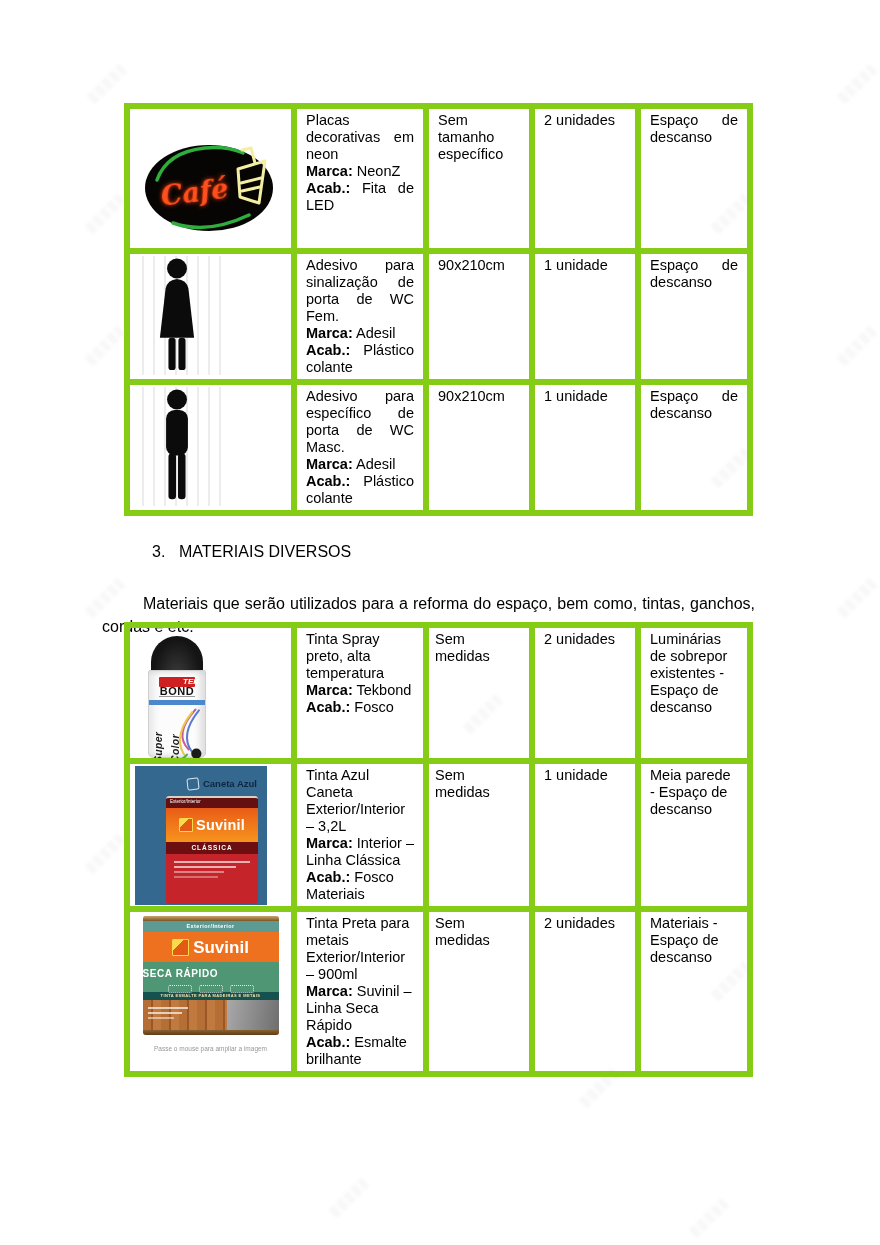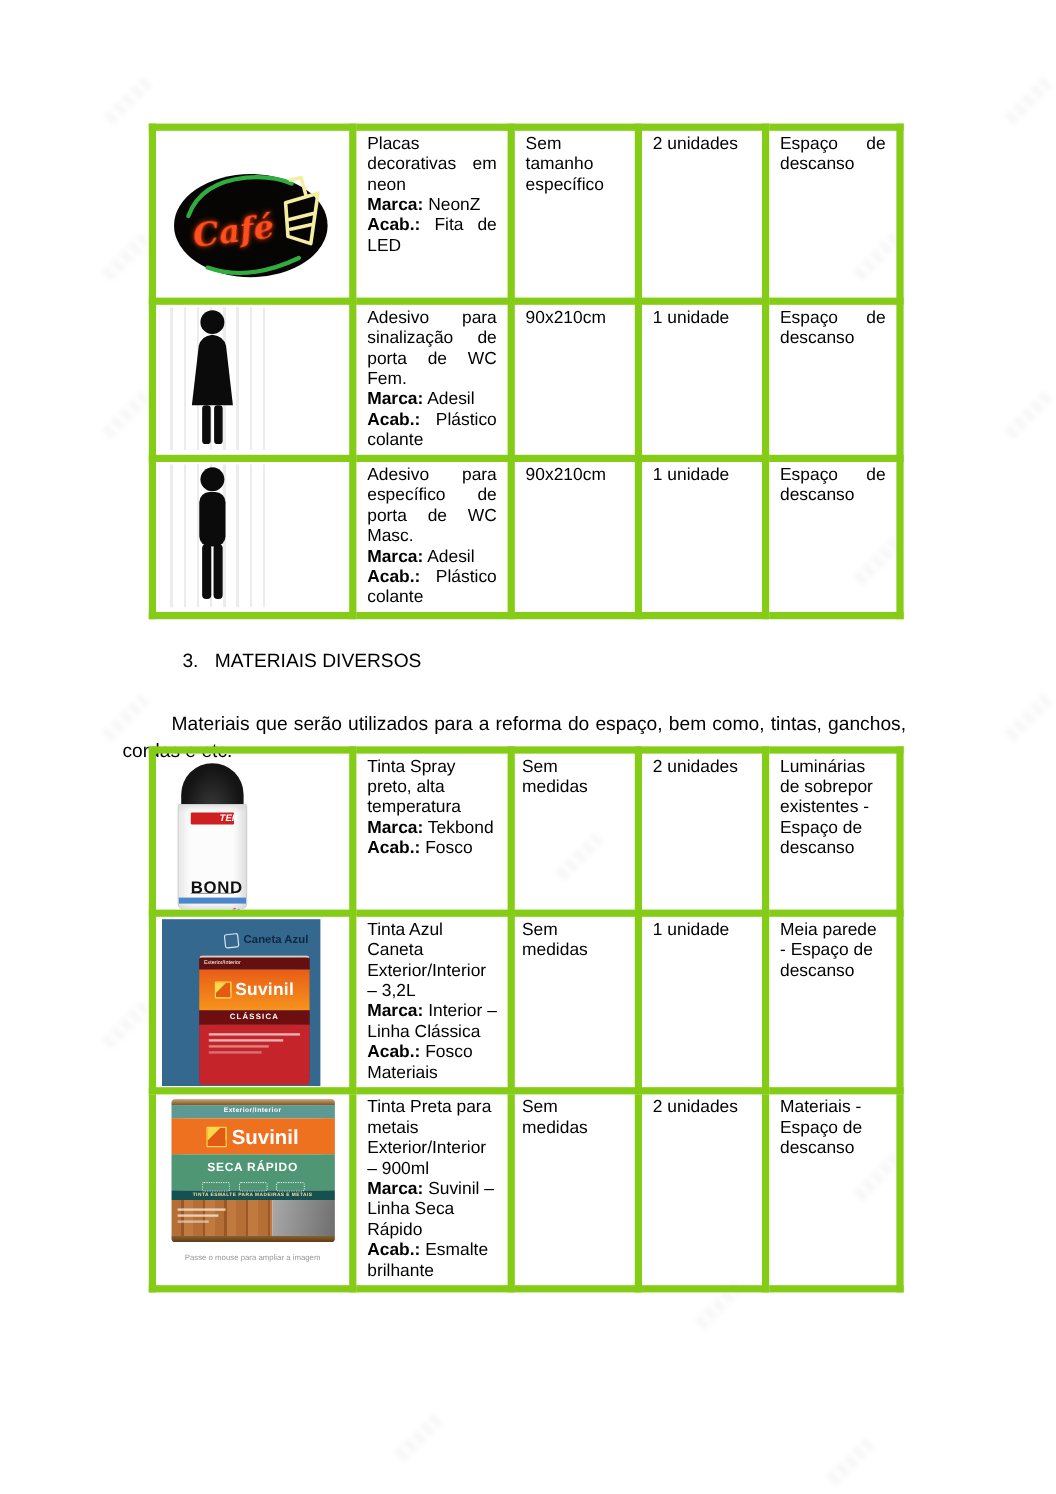--- a/index.html
+++ b/index.html
@@ -45,22 +45,22 @@
   .spray{position:relative;margin:8px 0 0 18px;width:58px;height:122px;}
   .spray-cap{position:absolute;top:0;left:3px;right:3px;height:36px;
              background:radial-gradient(ellipse at 50% 115%,#3c3c3c,#141414 65%);
              border-radius:26px 26px 2px 2px;}
   .spray-body{position:absolute;top:34px;left:0;right:0;bottom:0;background:#fcfcfc;
               border:1px solid #cfcfcf;border-radius:2px 2px 5px 5px;
               box-shadow:inset 5px 0 7px rgba(0,0,0,.08),inset -5px 0 7px rgba(0,0,0,.12);}
   .tek{width:36px;margin:6px auto 0;}
   .tek-red{display:block;background:#ce2020;color:#fff;font-weight:bold;font-style:italic;
            font-size:8px;line-height:10px;text-align:right;border-radius:1px;padding-left:24px;}
-  .tek-black{display:block;color:#111;font-weight:bold;font-size:14px;line-height:9px;
-             text-align:center;letter-spacing:.5px;border-bottom:1px solid #999;margin-top:48px;}
+  .tek-black{display:block;color:#111;font-weight:bold;font-size:11px;line-height:9px;
+             text-align:center;letter-spacing:.5px;border-bottom:1px solid #999;}
   .blue-stripe{height:5px;background:#4b87cc;margin-top:3px;}
   .spray-label{position:relative;height:60px;}
   .super{position:absolute;left:1px;top:0;height:58px;writing-mode:vertical-rl;
          transform:rotate(180deg);font-style:italic;font-weight:bold;font-size:10.5px;
          color:#1d1d1d;letter-spacing:.3px;}
   .swirl{position:absolute;right:1px;top:0;}
 
   
   .caneta-img{position:relative;margin:2px 0 0 5px;width:132px;height:139px;background:#35688e;}
   .caneta-label{position:absolute;top:9px;right:10px;display:flex;align-items:center;gap:4px;}
@@ -90,21 +90,21 @@
   .seca-img{margin:4px auto 0;width:156px;}
   .can2{position:relative;width:136px;margin:0 auto;
         box-shadow:inset 9px 0 10px rgba(0,0,0,.22),inset -9px 0 10px rgba(0,0,0,.22);
         border-radius:3px;}
   .can2-rimtop{height:5px;background:linear-gradient(180deg,#caa36a,#7c5526);border-radius:3px 3px 0 0;}
   .can2-teal{height:11px;background:#5d9a93;color:#fff;font-weight:bold;font-size:5.5px;
              text-align:center;line-height:11px;letter-spacing:.4px;}
   .can2-orange{height:30px;background:#ee7120;display:flex;align-items:center;justify-content:center;gap:4px;}
   .suv-logo.big{width:15px;height:15px;}
   .suv-name2{color:#fff;font-weight:bold;font-size:17px;}
-  .can2-green{height:30px;background:#4f9674;text-align:center;}
+  .can2-green{height:30px;background:#4f9674;}
   .seca-title{color:#fff;font-weight:bold;font-size:10px;letter-spacing:.6px;padding-top:3px;}
   .seca-icons{margin-top:3px;display:flex;justify-content:center;gap:7px;}
   .seca-icons span{width:22px;height:6px;border:1px dotted rgba(255,255,255,.85);border-radius:2px;}
   .can2-strip{height:8px;background:#15514f;color:#f6e2a6;font-size:4px;font-weight:bold;
               text-align:center;line-height:8px;letter-spacing:.4px;}
   .can2-bottom{position:relative;height:30px;}
   .wood{position:absolute;left:0;top:0;bottom:0;width:62%;
         background:repeating-linear-gradient(90deg,#b56f36 0 8px,#9a5624 8px 10px,#c07a3f 10px 18px);}
   .metal{position:absolute;right:0;top:0;bottom:0;width:38%;
          background:linear-gradient(100deg,#a9a9a9,#6e6e6e);}

